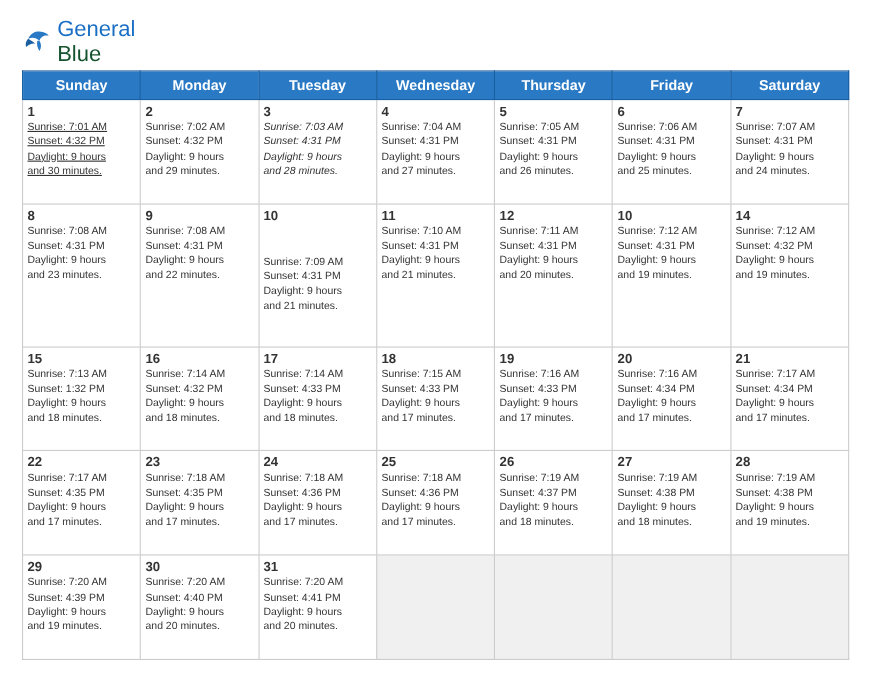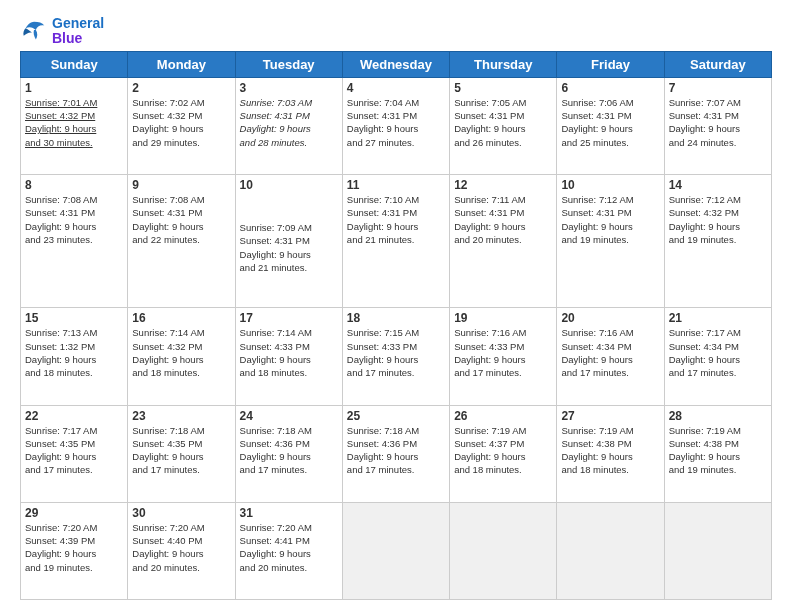--- a/index.html
+++ b/index.html
@@ -22,22 +22,22 @@
       align-items: flex-start;
       justify-content: space-between;
       margin-bottom: 4px;
     }
     .logo {
       display: flex;
       align-items: center;
       gap: 4px;
     }
     .logo-text {
-      font-size: 14px;
-      font-weight: bold;
+      font-size: 20px;
+      font-weight: normal;
       color: #333;
       line-height: 1.1;
     }
     .logo-text span {
       color: #1a6fc4;
     }
     .logo-bird {
       width: 28px;
       height: 28px;
     }
@@ -102,21 +102,21 @@
 <div class="page">
   <div class="header">
     <div class="logo">
       <svg class="logo-bird" viewBox="0 0 30 30">
         <path d="M15,5 C12,5 8,8 6,12 C10,10 14,11 17,14 C18,10 22,8 26,9 C24,6 20,5 15,5Z" fill="#2979c5"></path>
         <path d="M17,14 C19,17 19,21 17,24 C15,21 14,17 15,14Z" fill="#2979c5"></path>
         <path d="M6,12 C4,14 3,17 4,20 C7,18 10,16 13,17 C11,15 8,13 6,12Z" fill="#1a5fa0"></path>
       </svg>
       <div class="logo-text">
         <div><span>General</span></div>
-        <div><span style="color:#6d28d9">Blue</span></div>
+        <div><span style="color:#14532d">Blue</span></div>
       </div>
     </div>
     <div class="title-block">
       <div class="month-title"></div>
       <div class="location"></div>
     </div>
   </div>
 
   <table class="calendar">
     <thead>

